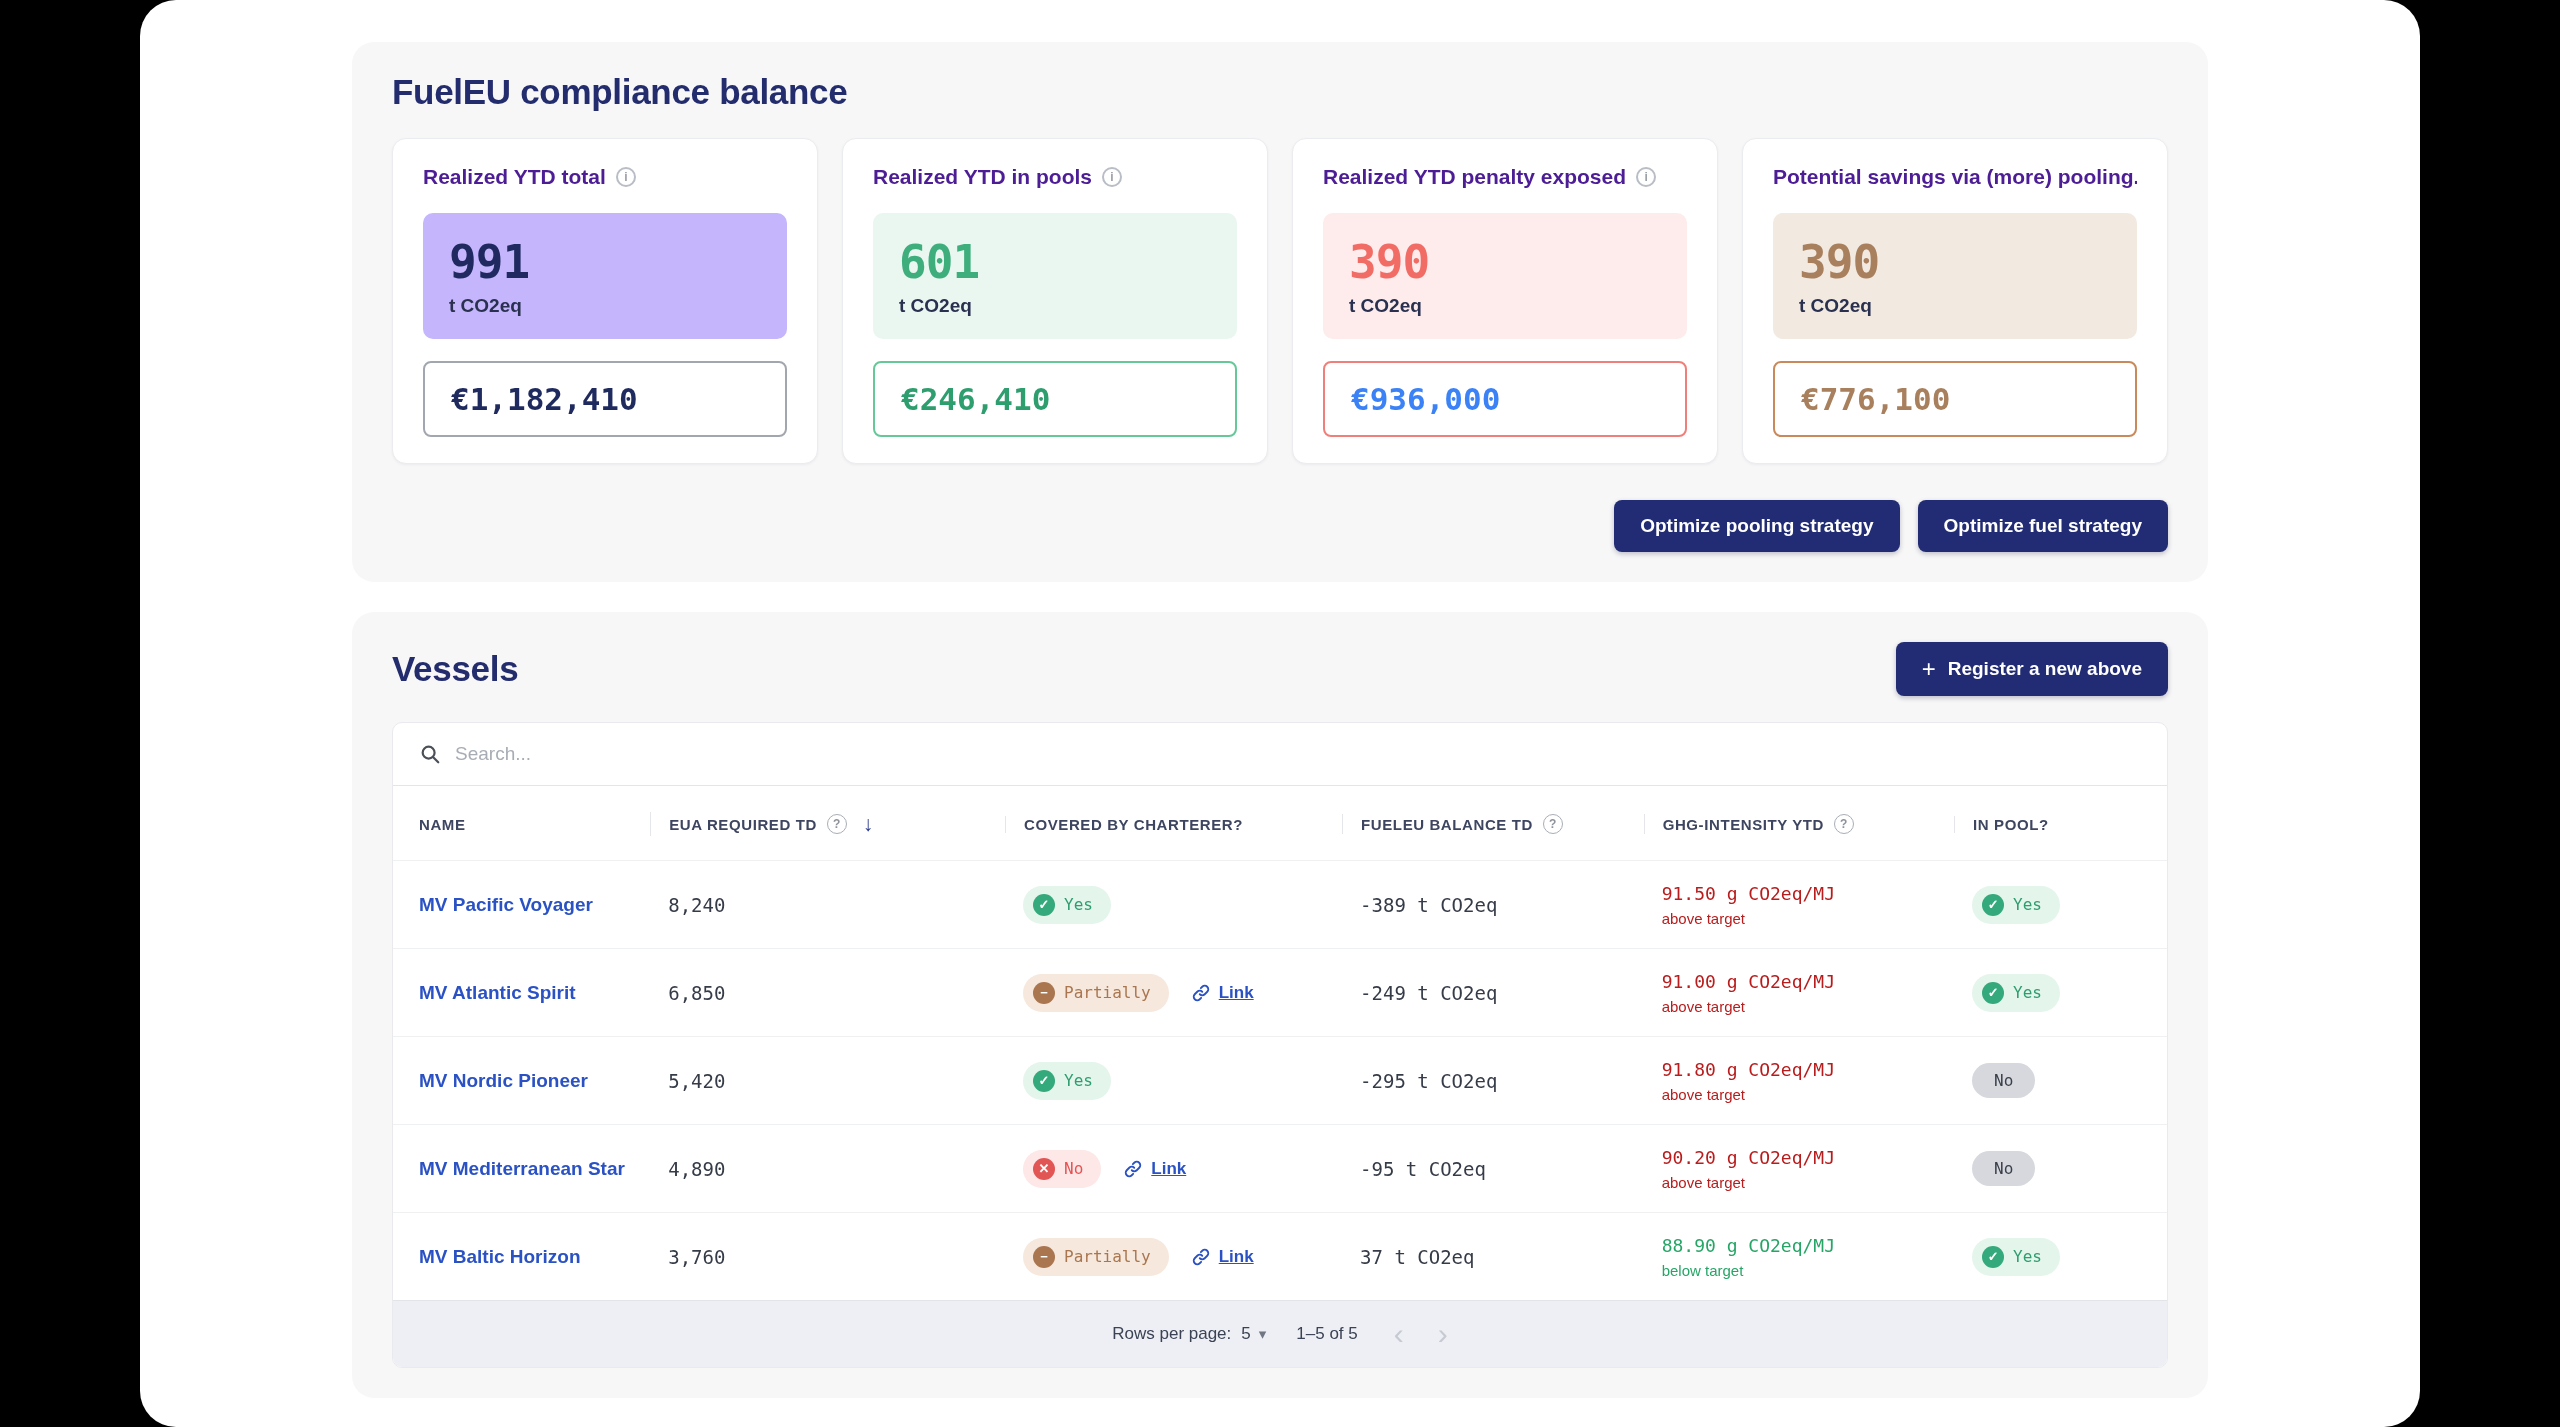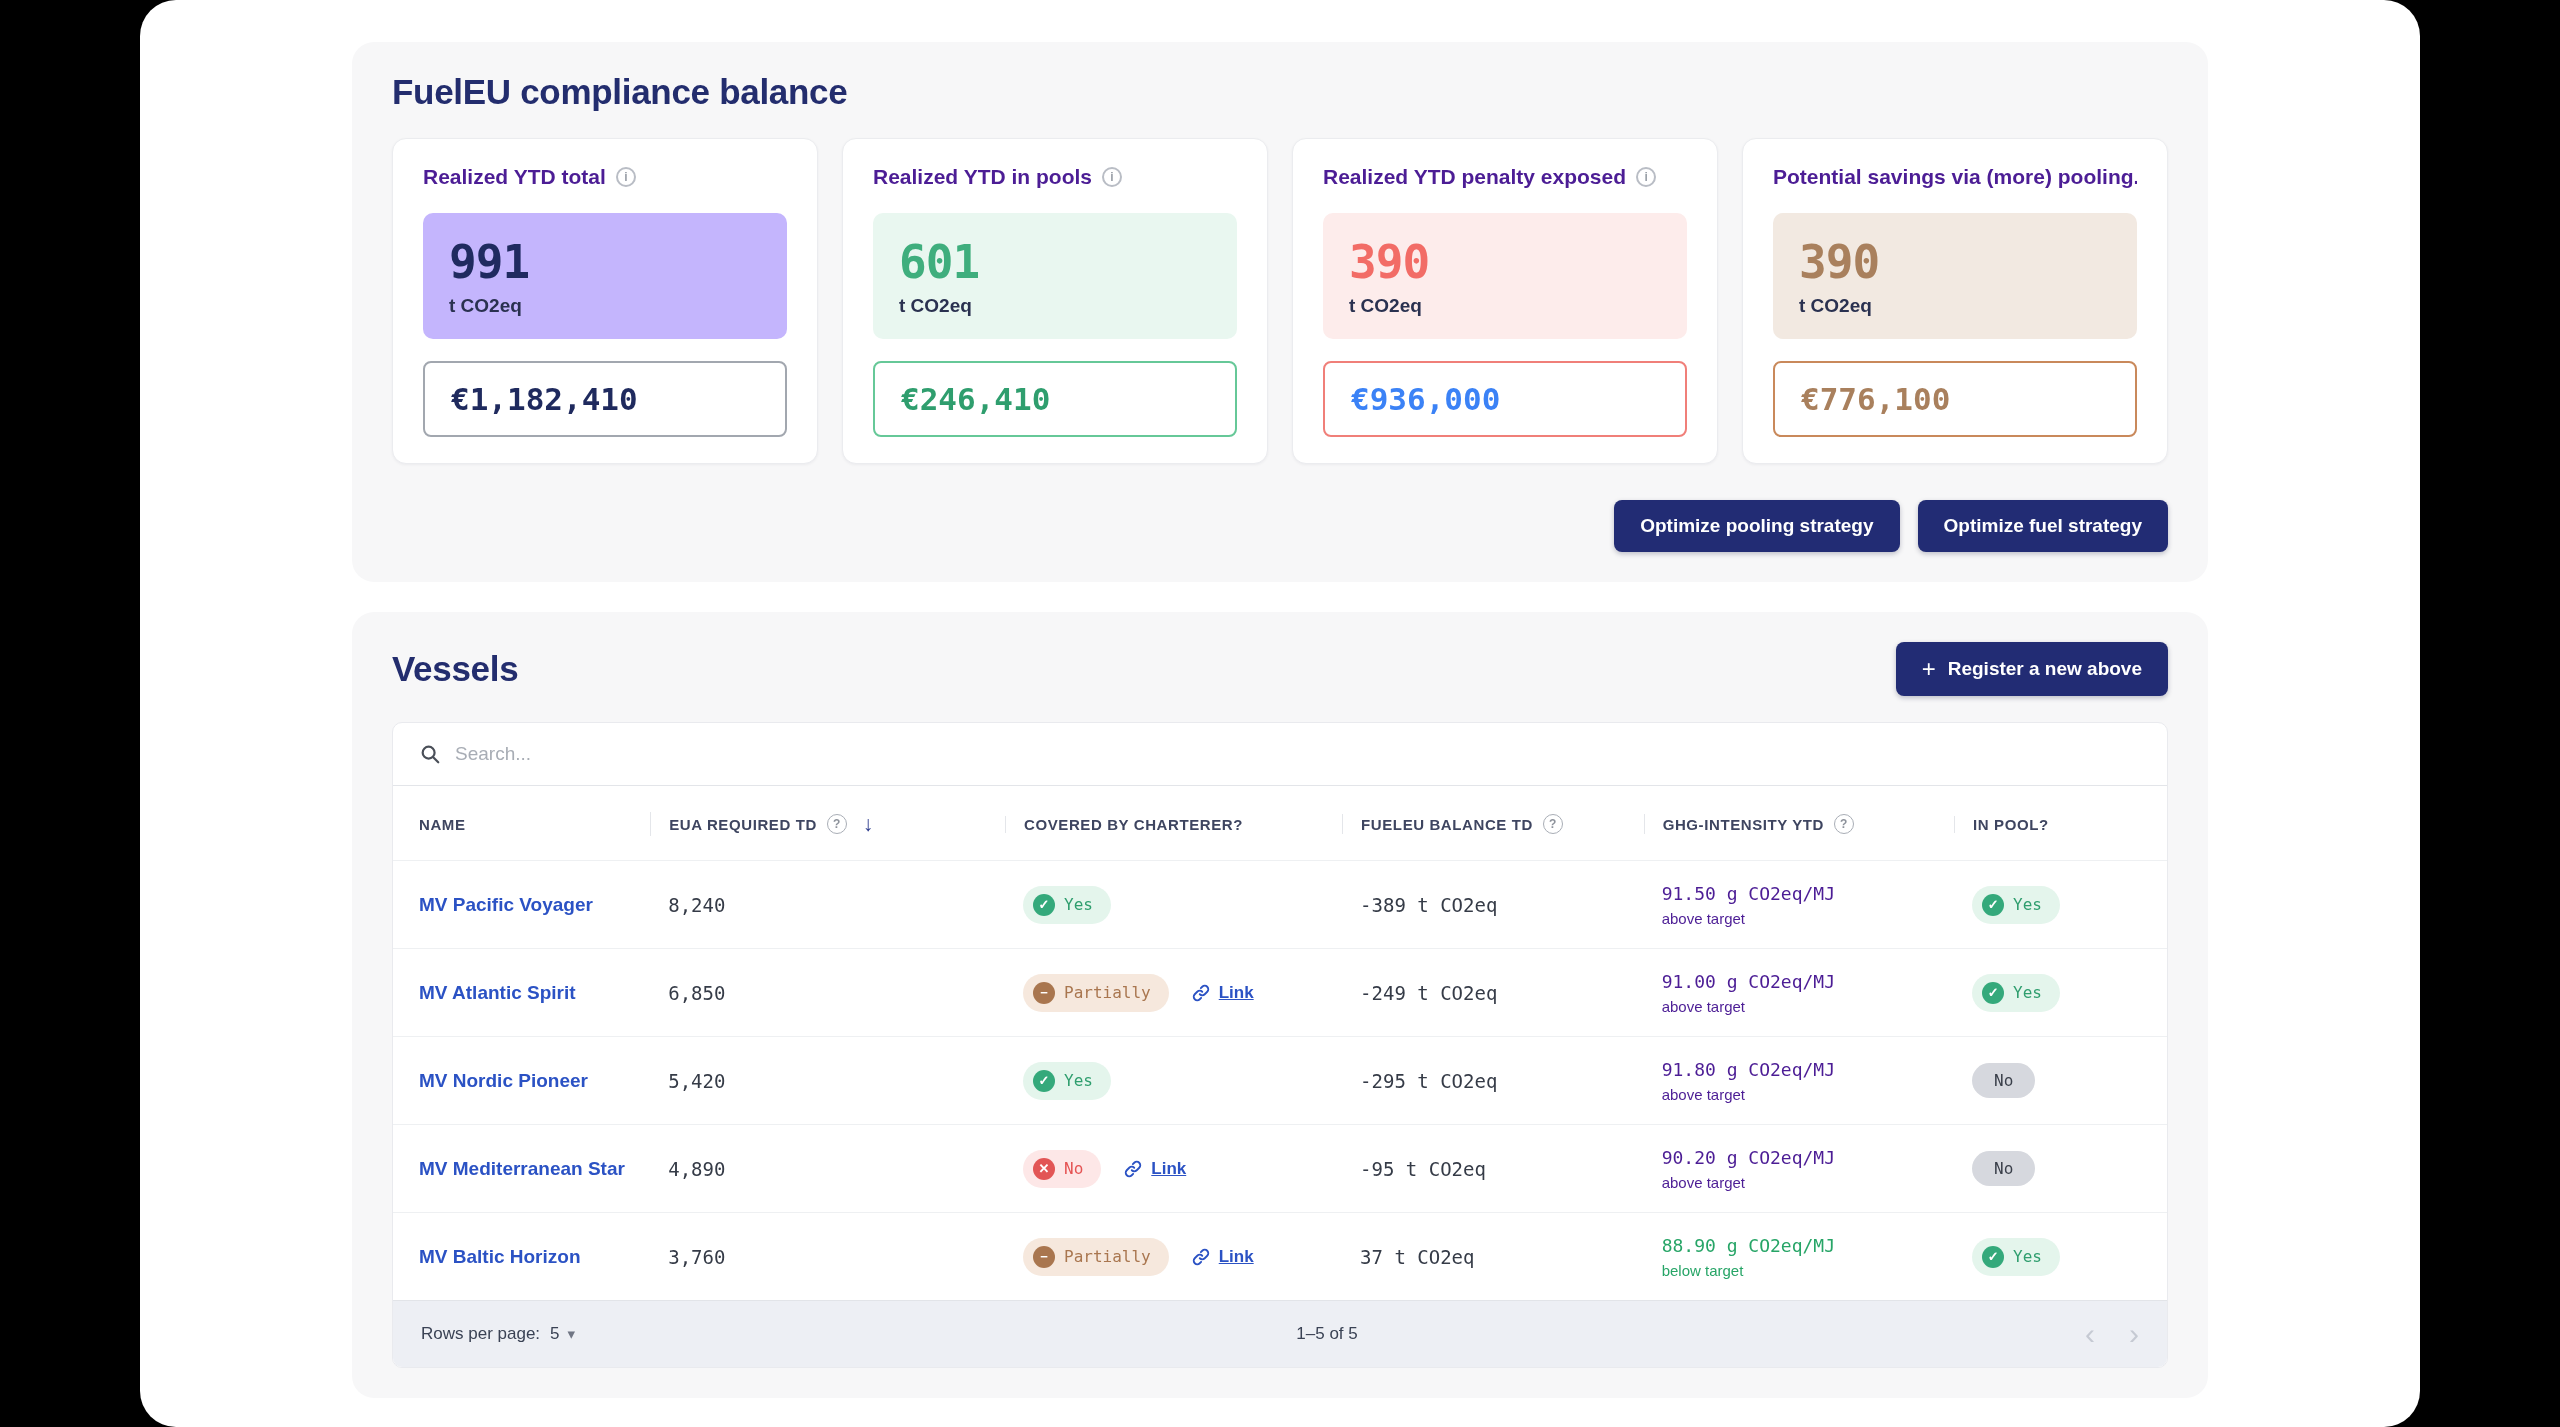--- a/index.html
+++ b/index.html
@@ -97,25 +97,25 @@
   .pill-no{ background:#fde7e7; color:#e55353; }
   .pill-no .dot{ background:#e25555; }
   .pill-gray{ background:#d6d8de; color:#3a3f4a; padding:8px 22px; }
 
   .link-wrap{ display:inline-flex; align-items:center; gap:8px; color:#2b52c4;
               text-decoration:none; cursor:pointer; }
   .link-text{ font-size:17px; font-weight:700; text-decoration:underline; }
 
   .ghg-val{ font-size:18px; }
   .ghg-note{ font-size:15px; margin-top:6px; font-family:"Liberation Sans",sans-serif; }
-  .ghg-above{ color:#4c1d95; }
+  .ghg-above{ color:#b91c1c; }
   .ghg-below{ color:#27a567; }
 
   .t-foot{ background:#edeff4; border-top:1px solid #e2e4e8; padding:18px 28px;
-           display:flex; justify-content:space-between; align-items:center; gap:30px;
+           display:flex; justify-content:center; align-items:center; gap:30px;
            font-size:17px; color:#3a4254; }
   .rpp{ display:flex; align-items:center; gap:10px; }
   .rpp-select{ display:flex; align-items:center; gap:8px; cursor:pointer; }
   .caret{ color:#707684; font-size:15px; }
   .pager{ display:flex; gap:34px; margin-left:6px; }
   .chev{ background:none; border:none; font-size:30px; line-height:1; color:#c6cad3; cursor:default; }
 </style>
 </head>
 <body>
 

